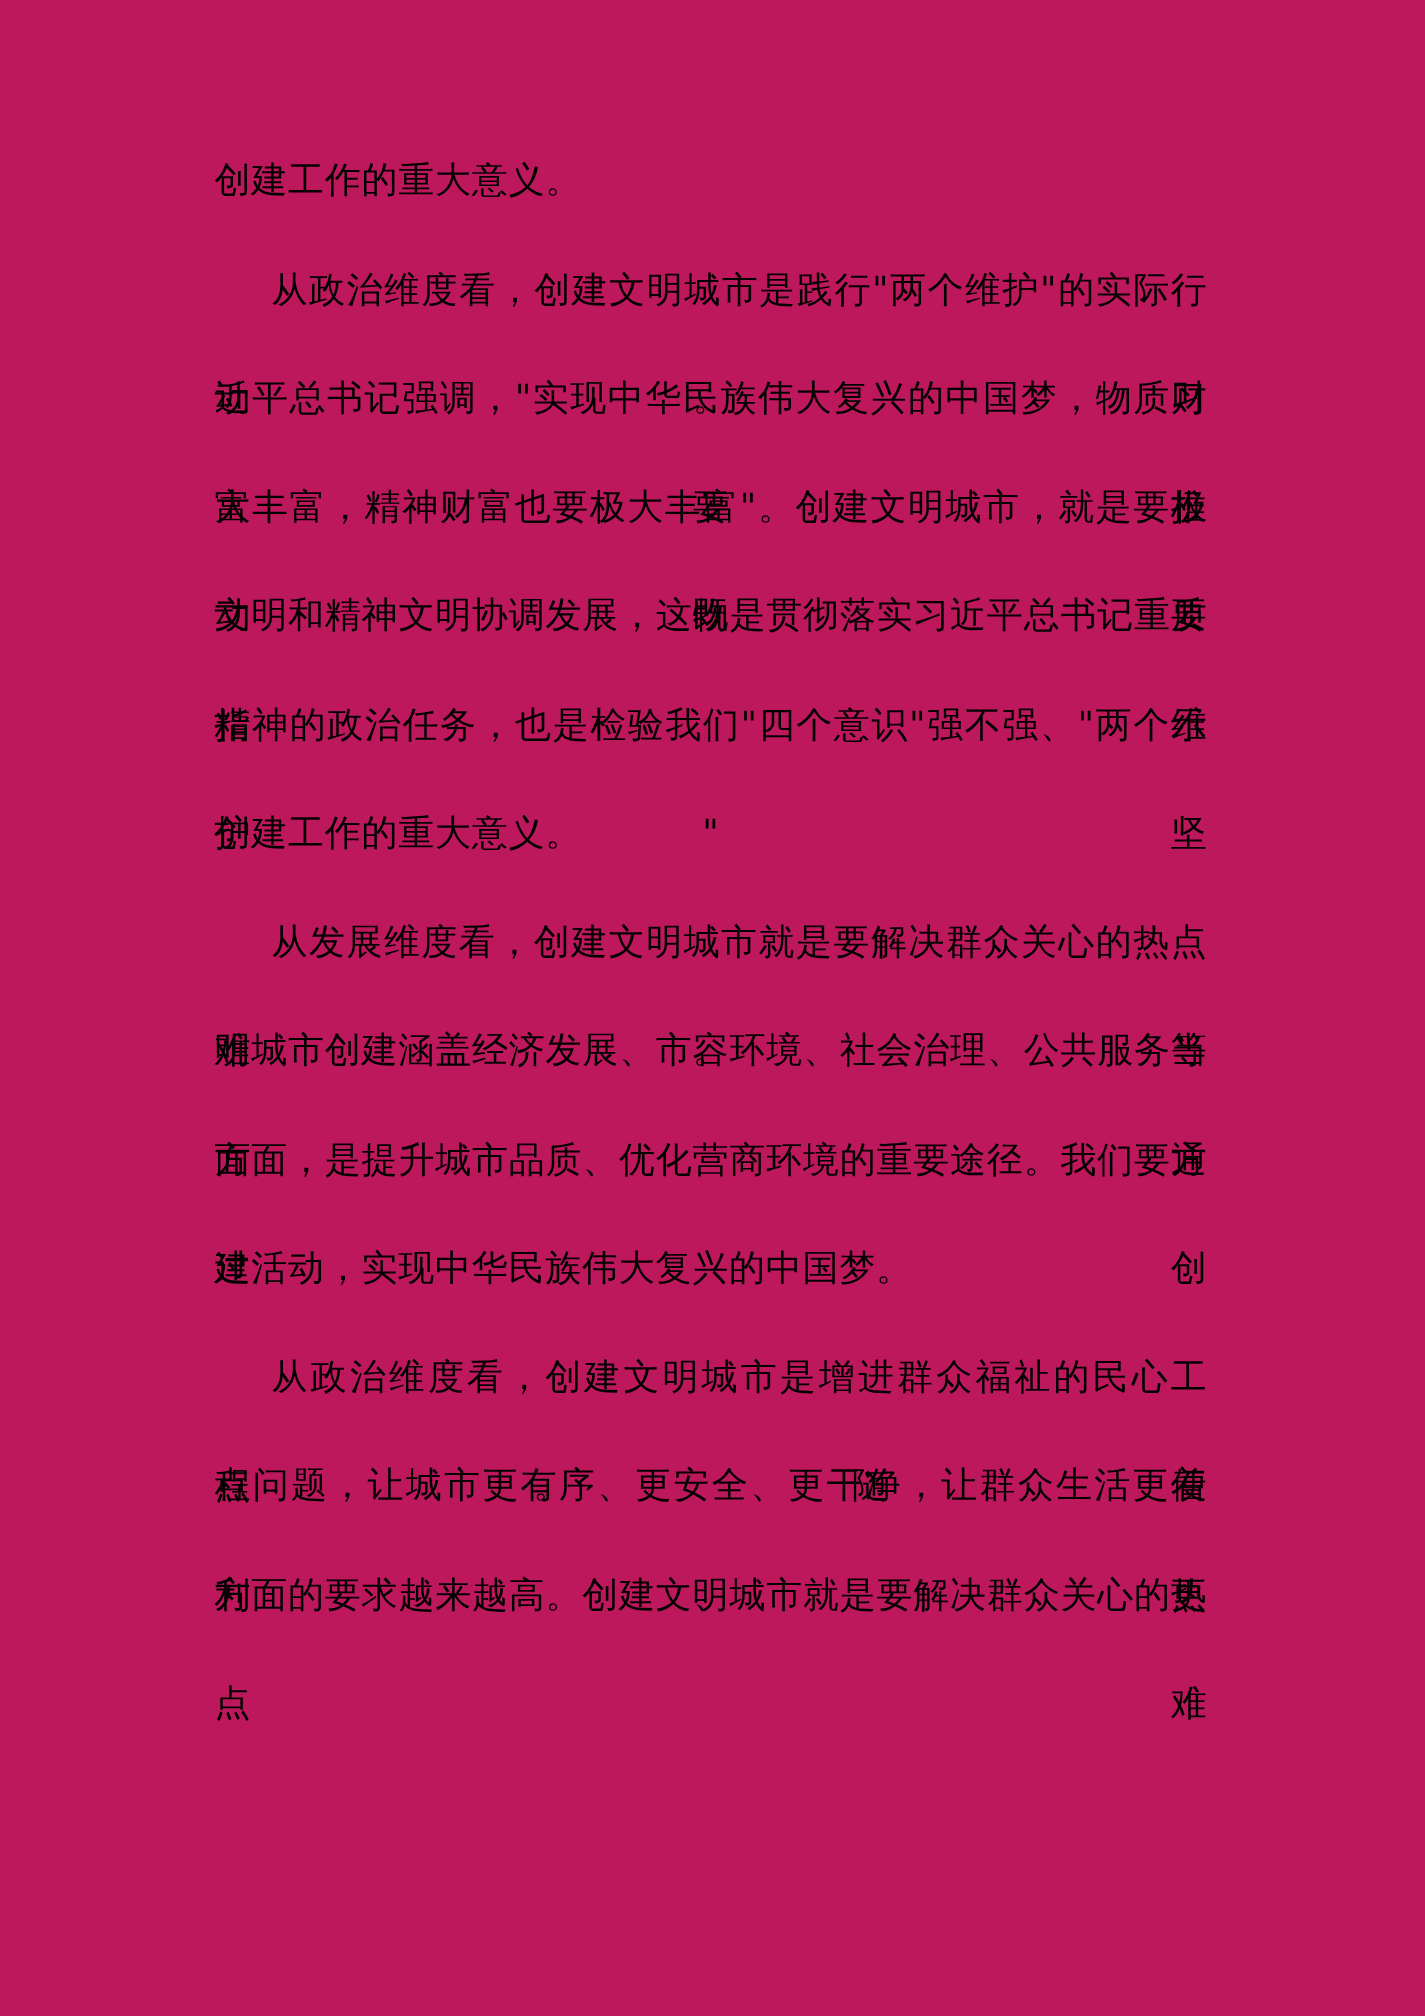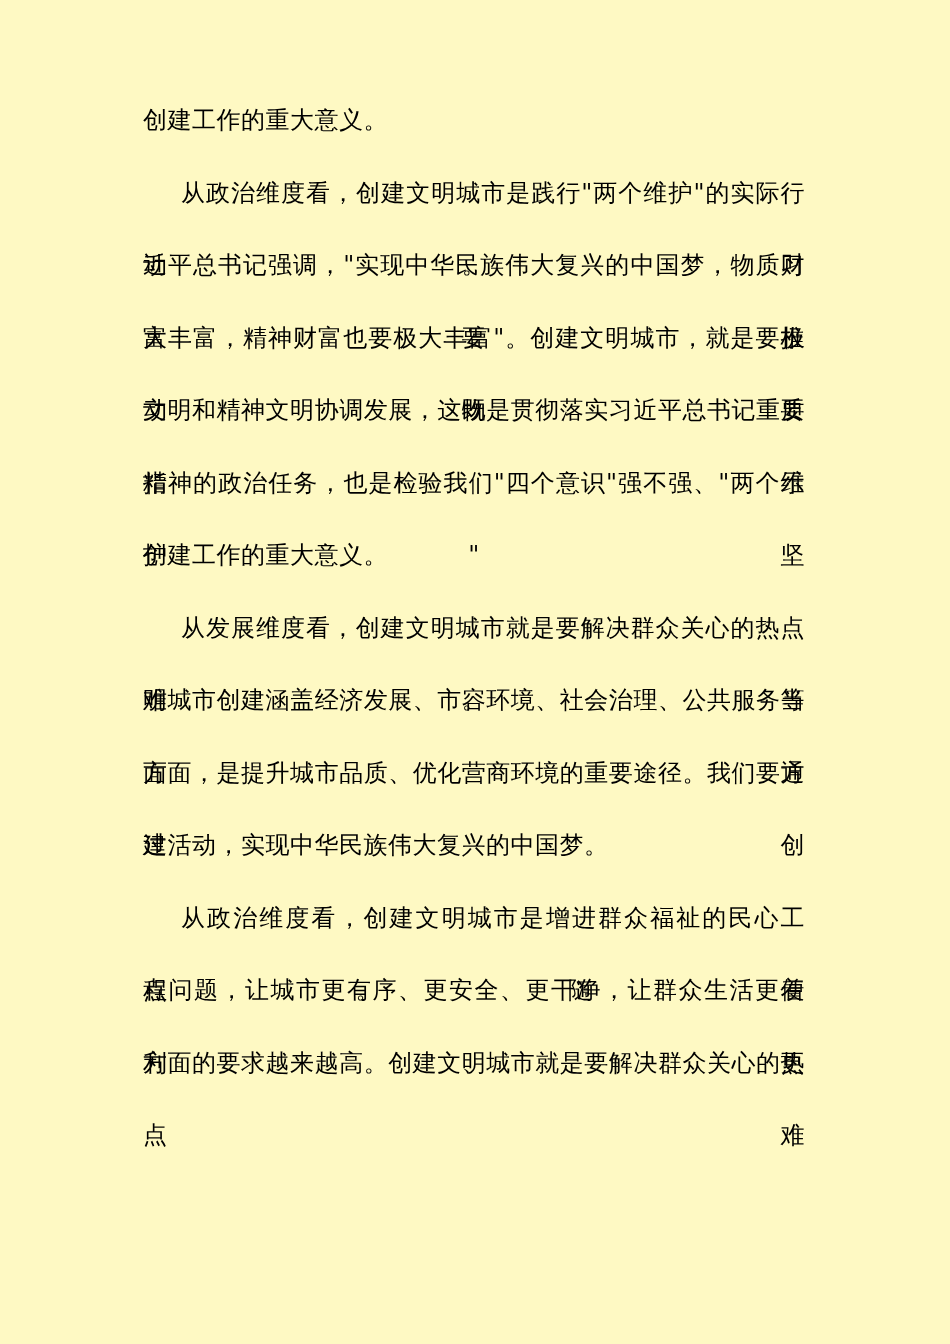--- a/index.html
+++ b/index.html
@@ -4,21 +4,21 @@
 <style>
   html, body {
     margin: 0;
     padding: 0;
     background: #ffffff;
   }
   .page {
     position: relative;
     width: 950px;
     height: 1344px;
-    background: #fef9c3;
+    background: #be185d;
     overflow: hidden;
     font-family: "DejaVu Serif", serif;
   }
   .text-body {
     position: absolute;
     left: 143px;
     top: 84px;
     width: 662px;
     color: #000000;
   }

